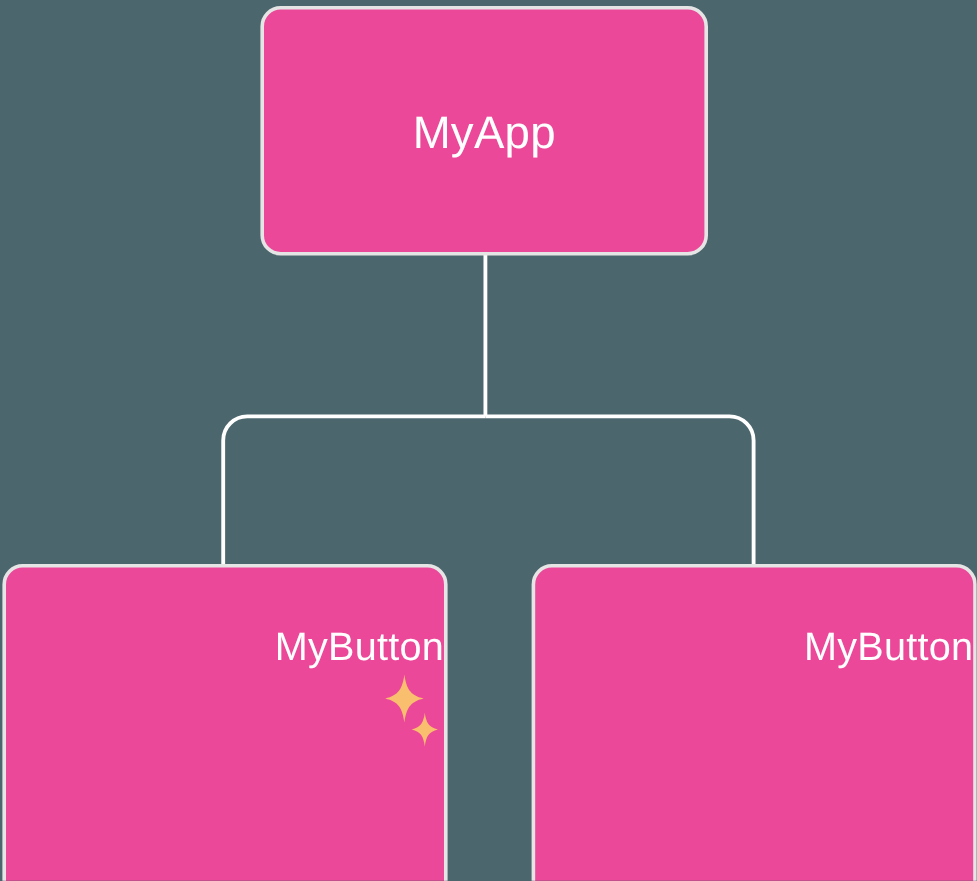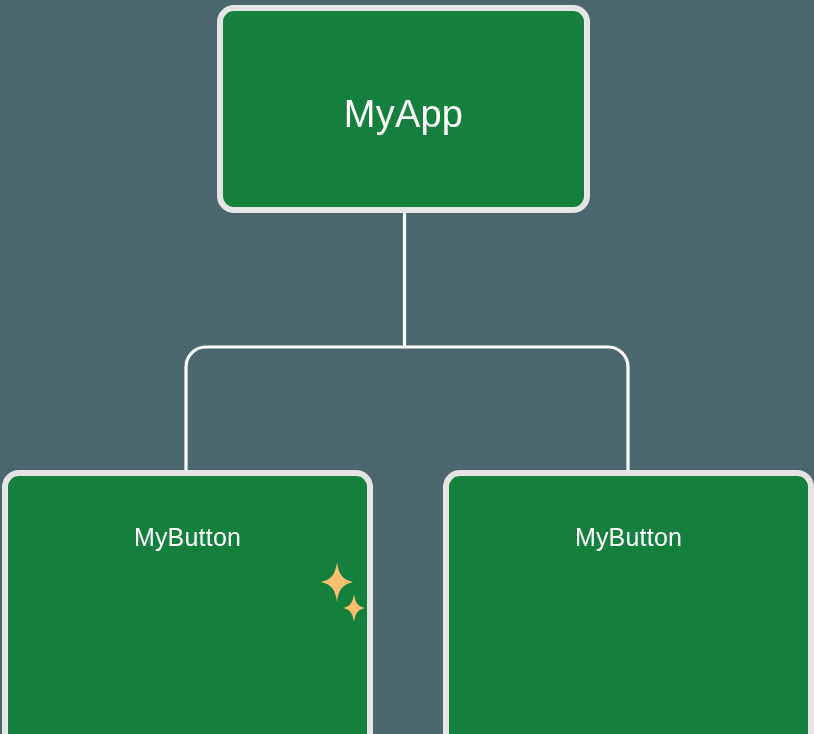--- a/index.html
+++ b/index.html
@@ -29,22 +29,22 @@
     top: 0;
     width: 814px;
     height: 734px;
     z-index: 1;
   }
 
   
   .node {
     position: absolute;
     z-index: 2;
-    background: #15803d;
-    border: 6px solid #e5e5e5;
+    background: #ec4899;
+    border: 3px solid #e5e5e5;
     border-radius: 17px;
     box-sizing: border-box;
   }
 
   .node-root {
     left: 217px;
     top: 5px;
     width: 373px;
     height: 208px;
   }
@@ -75,21 +75,22 @@
   }
 
   .node-root .node-title {
     top: 82px;
     font-size: 38px;
   }
 
   .node-child-left .node-title,
   .node-child-right .node-title {
     top: 47px;
-    font-size: 25px;
+    font-size: 33px;
+    text-align: right;
   }
 
   
   .pill {
     position: absolute;
     box-sizing: border-box;
     display: flex;
     align-items: stretch;
   }
 

